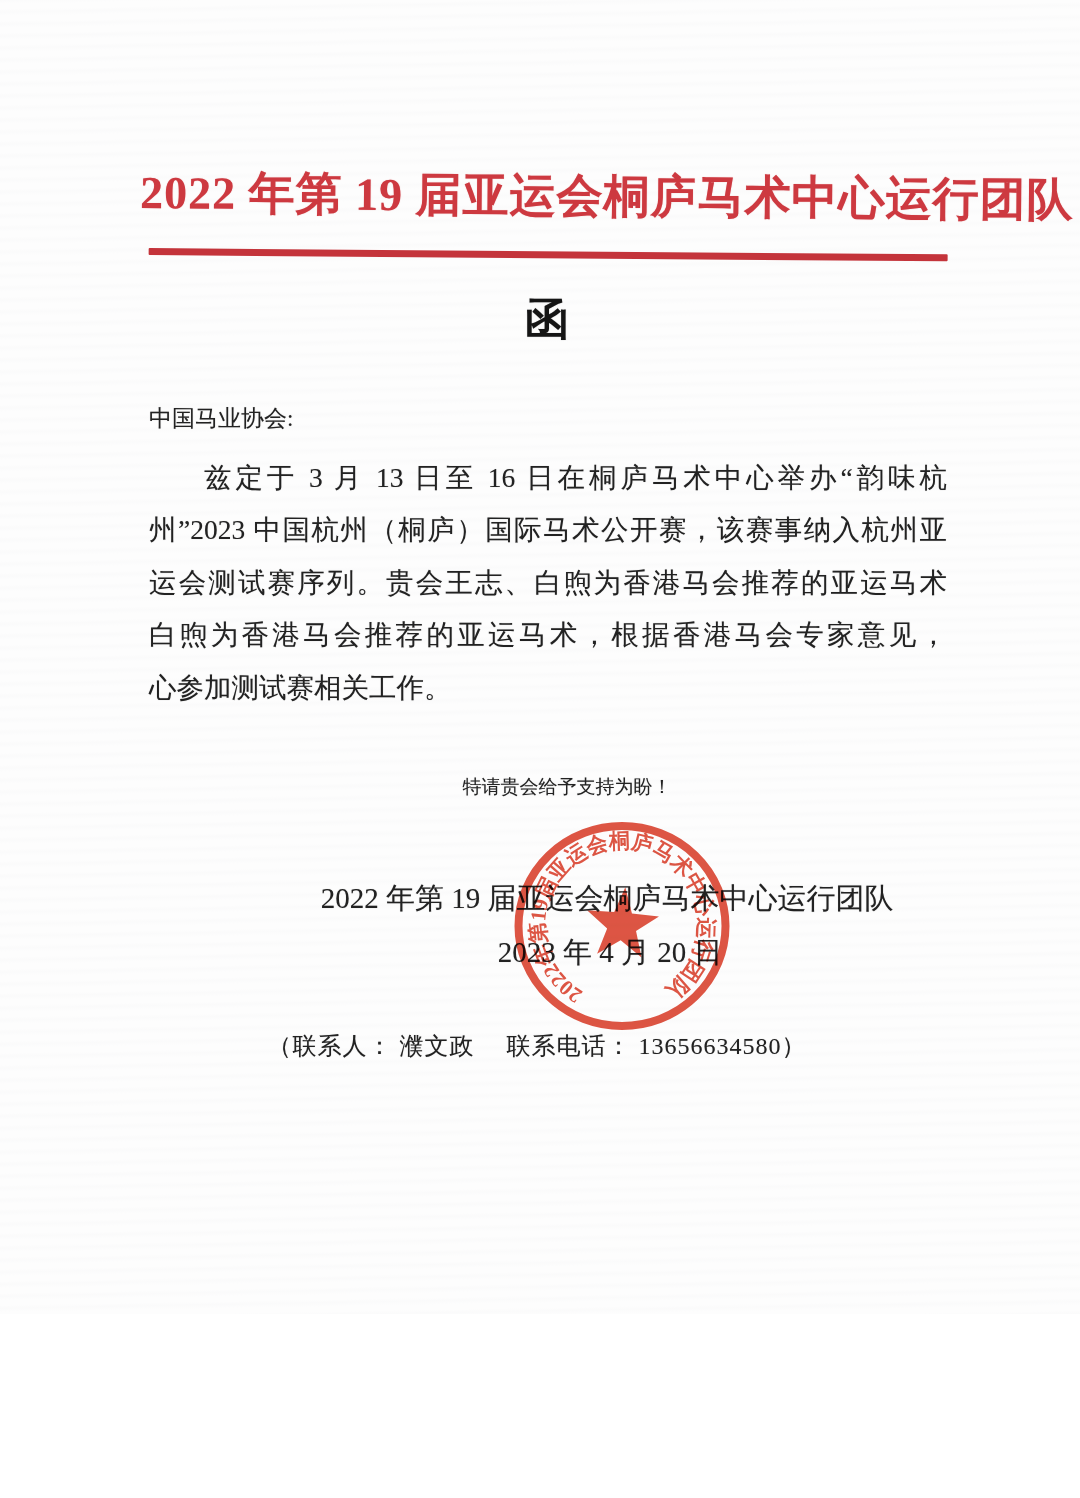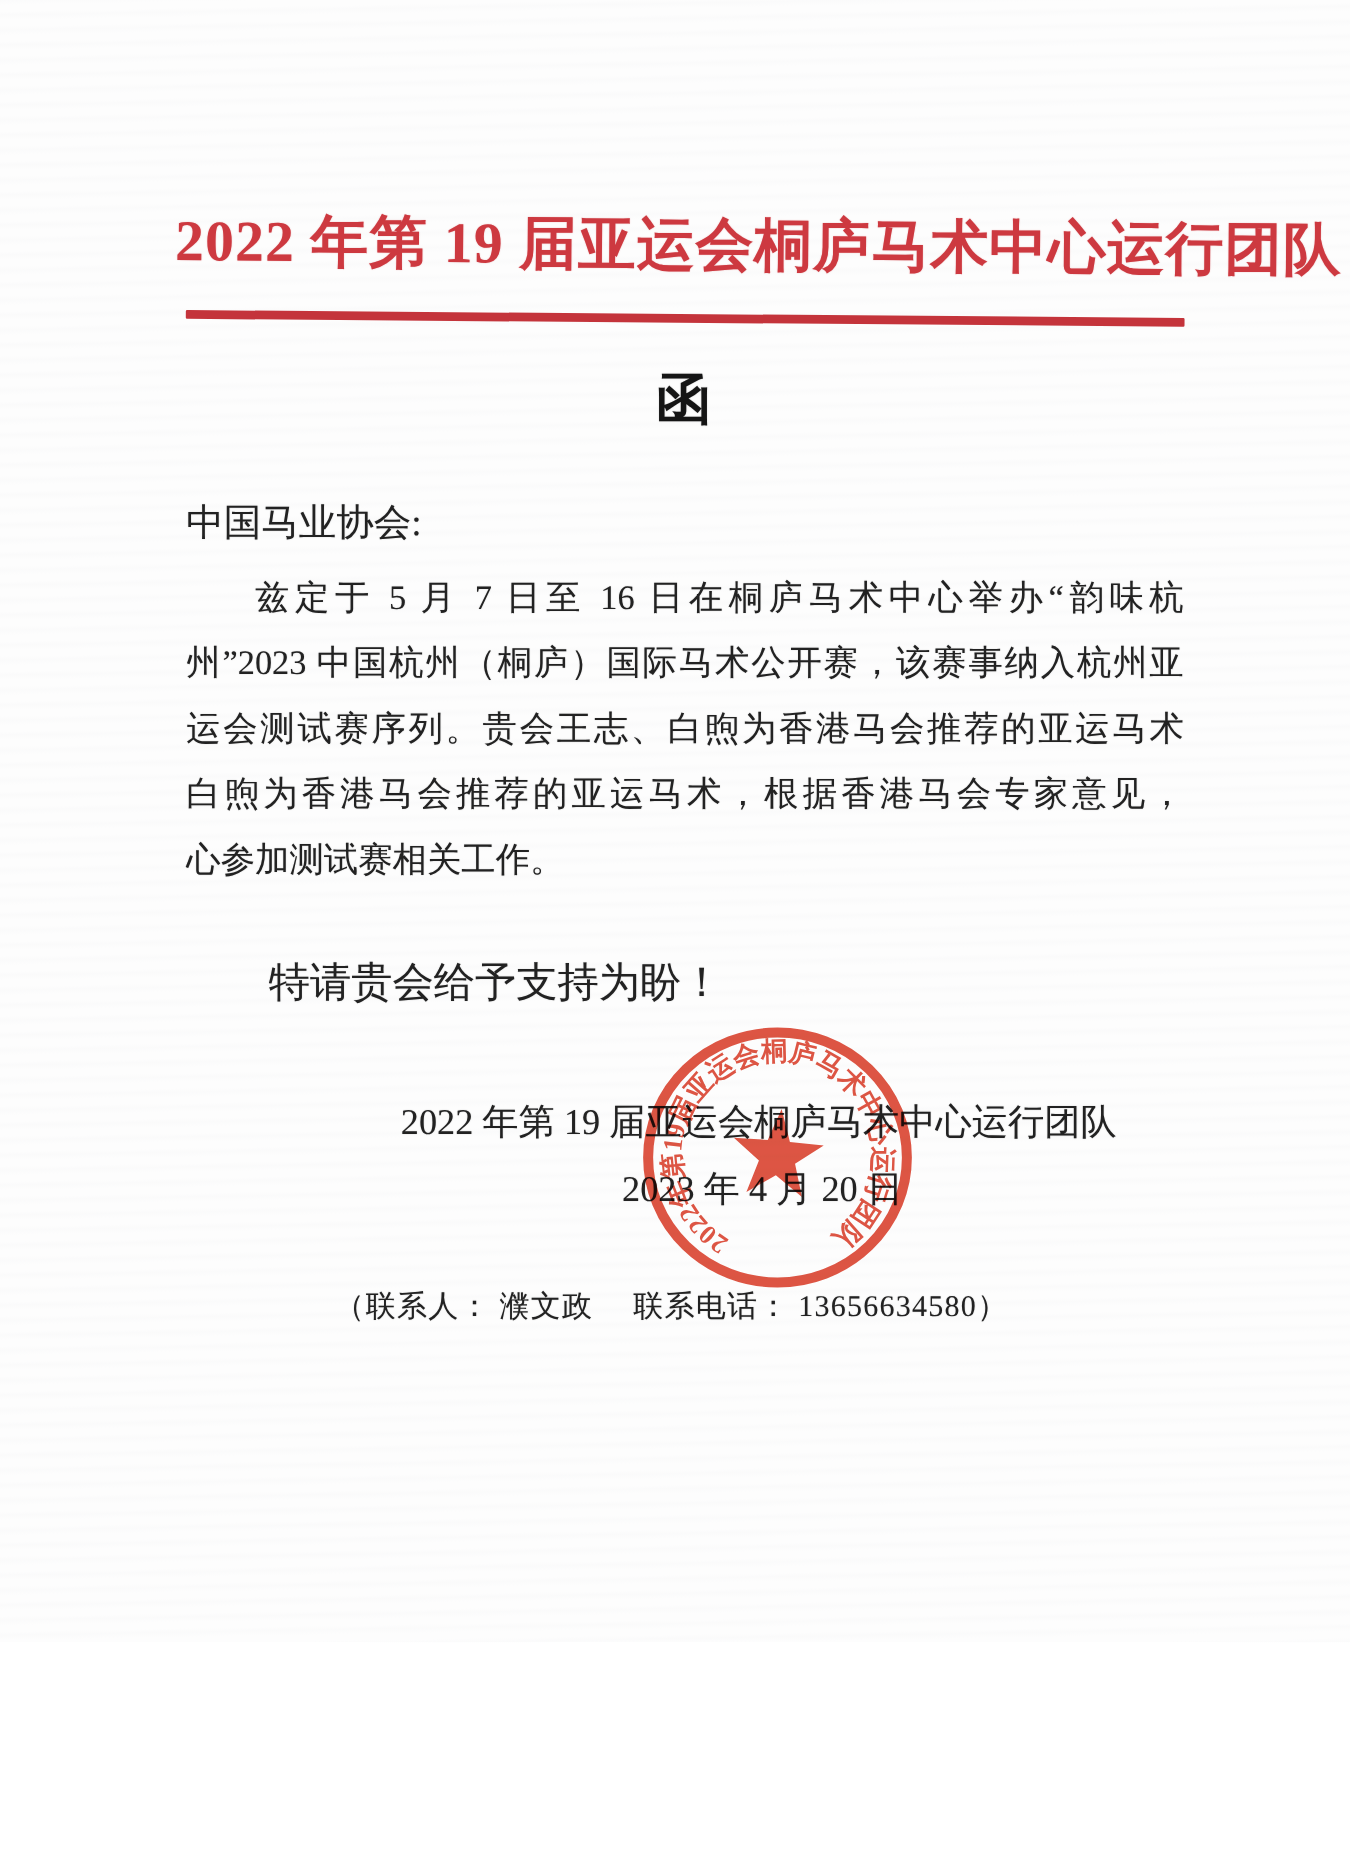--- a/index.html
+++ b/index.html
@@ -29,35 +29,36 @@
     margin:22px auto 0 auto;width:799px;height:7px;
     background:#c4343b;border-radius:1px;
   }
   .subject{
     position:absolute;left:14px;right:0;top:290px;
     text-align:center;font-size:44px;font-weight:bold;color:#151515;
     text-shadow:0 0 1px rgba(20,20,20,0.35);
   }
   .salutation{
     position:absolute;left:149px;top:399px;
-    font-size:30px;line-height:40px;
+    font-size:23px;line-height:40px;
     text-shadow:0 0 1px rgba(30,30,30,0.28);
   }
   .paragraph{
     position:absolute;left:149px;top:452px;width:798px;
     font-size:27.5px;line-height:52.4px;
     text-shadow:0 0 1px rgba(30,30,30,0.28);
   }
   .para-line{display:block;}
   .para-line.j{text-align:justify;text-align-last:justify;}
   .para-line.indent{text-indent:2em;}
   .closing{
     position:absolute;left:149px;top:761px;width:798px;
-    font-size:33px;line-height:52px;text-indent:2em;
+    font-size:19px;line-height:52px;text-indent:2em;
     text-shadow:0 0 1px rgba(30,30,30,0.28);
+    text-align:center;
   }
   .sig-org{
     position:absolute;left:134px;right:0;top:878px;
     text-align:center;font-size:29px;line-height:40px;
     text-shadow:0 0 1px rgba(30,30,30,0.28);
   }
   .sig-date{
     position:absolute;left:140px;right:0;top:932px;
     text-align:center;font-size:29px;line-height:40px;
     text-shadow:0 0 1px rgba(30,30,30,0.28);
@@ -87,21 +88,21 @@
     <h1 class="letterhead-title">2022 年第 19 届亚运会桐庐马术中心运行团队</h1>
     <div class="letterhead-rule"></div>
   </header>
 
   <div class="subject">函</div>
 
   <main>
     <div class="salutation">中国马业协会:</div>
 
     <div class="paragraph">
-      <span class="para-line j indent">兹定于 5 月 7 日至 16 日在桐庐马术中心举办“韵味杭</span>
+      <span class="para-line j indent">兹定于 3 月 13 日至 16 日在桐庐马术中心举办“韵味杭</span>
       <span class="para-line j">州”2023 中国杭州（桐庐）国际马术公开赛，该赛事纳入杭州亚</span>
       <span class="para-line j">运会测试赛序列。贵会王志、白煦为香港马会推荐的亚运马术</span>
       <span class="para-line j">白煦为香港马会推荐的亚运马术，根据香港马会专家意见，</span>
       <span class="para-line">心参加测试赛相关工作。</span>
     </div>
 
     <div class="closing">特请贵会给予支持为盼！</div>
   </main>
 
   <div class="sig-org">2022 年第 19 届亚运会桐庐马术中心运行团队</div>

